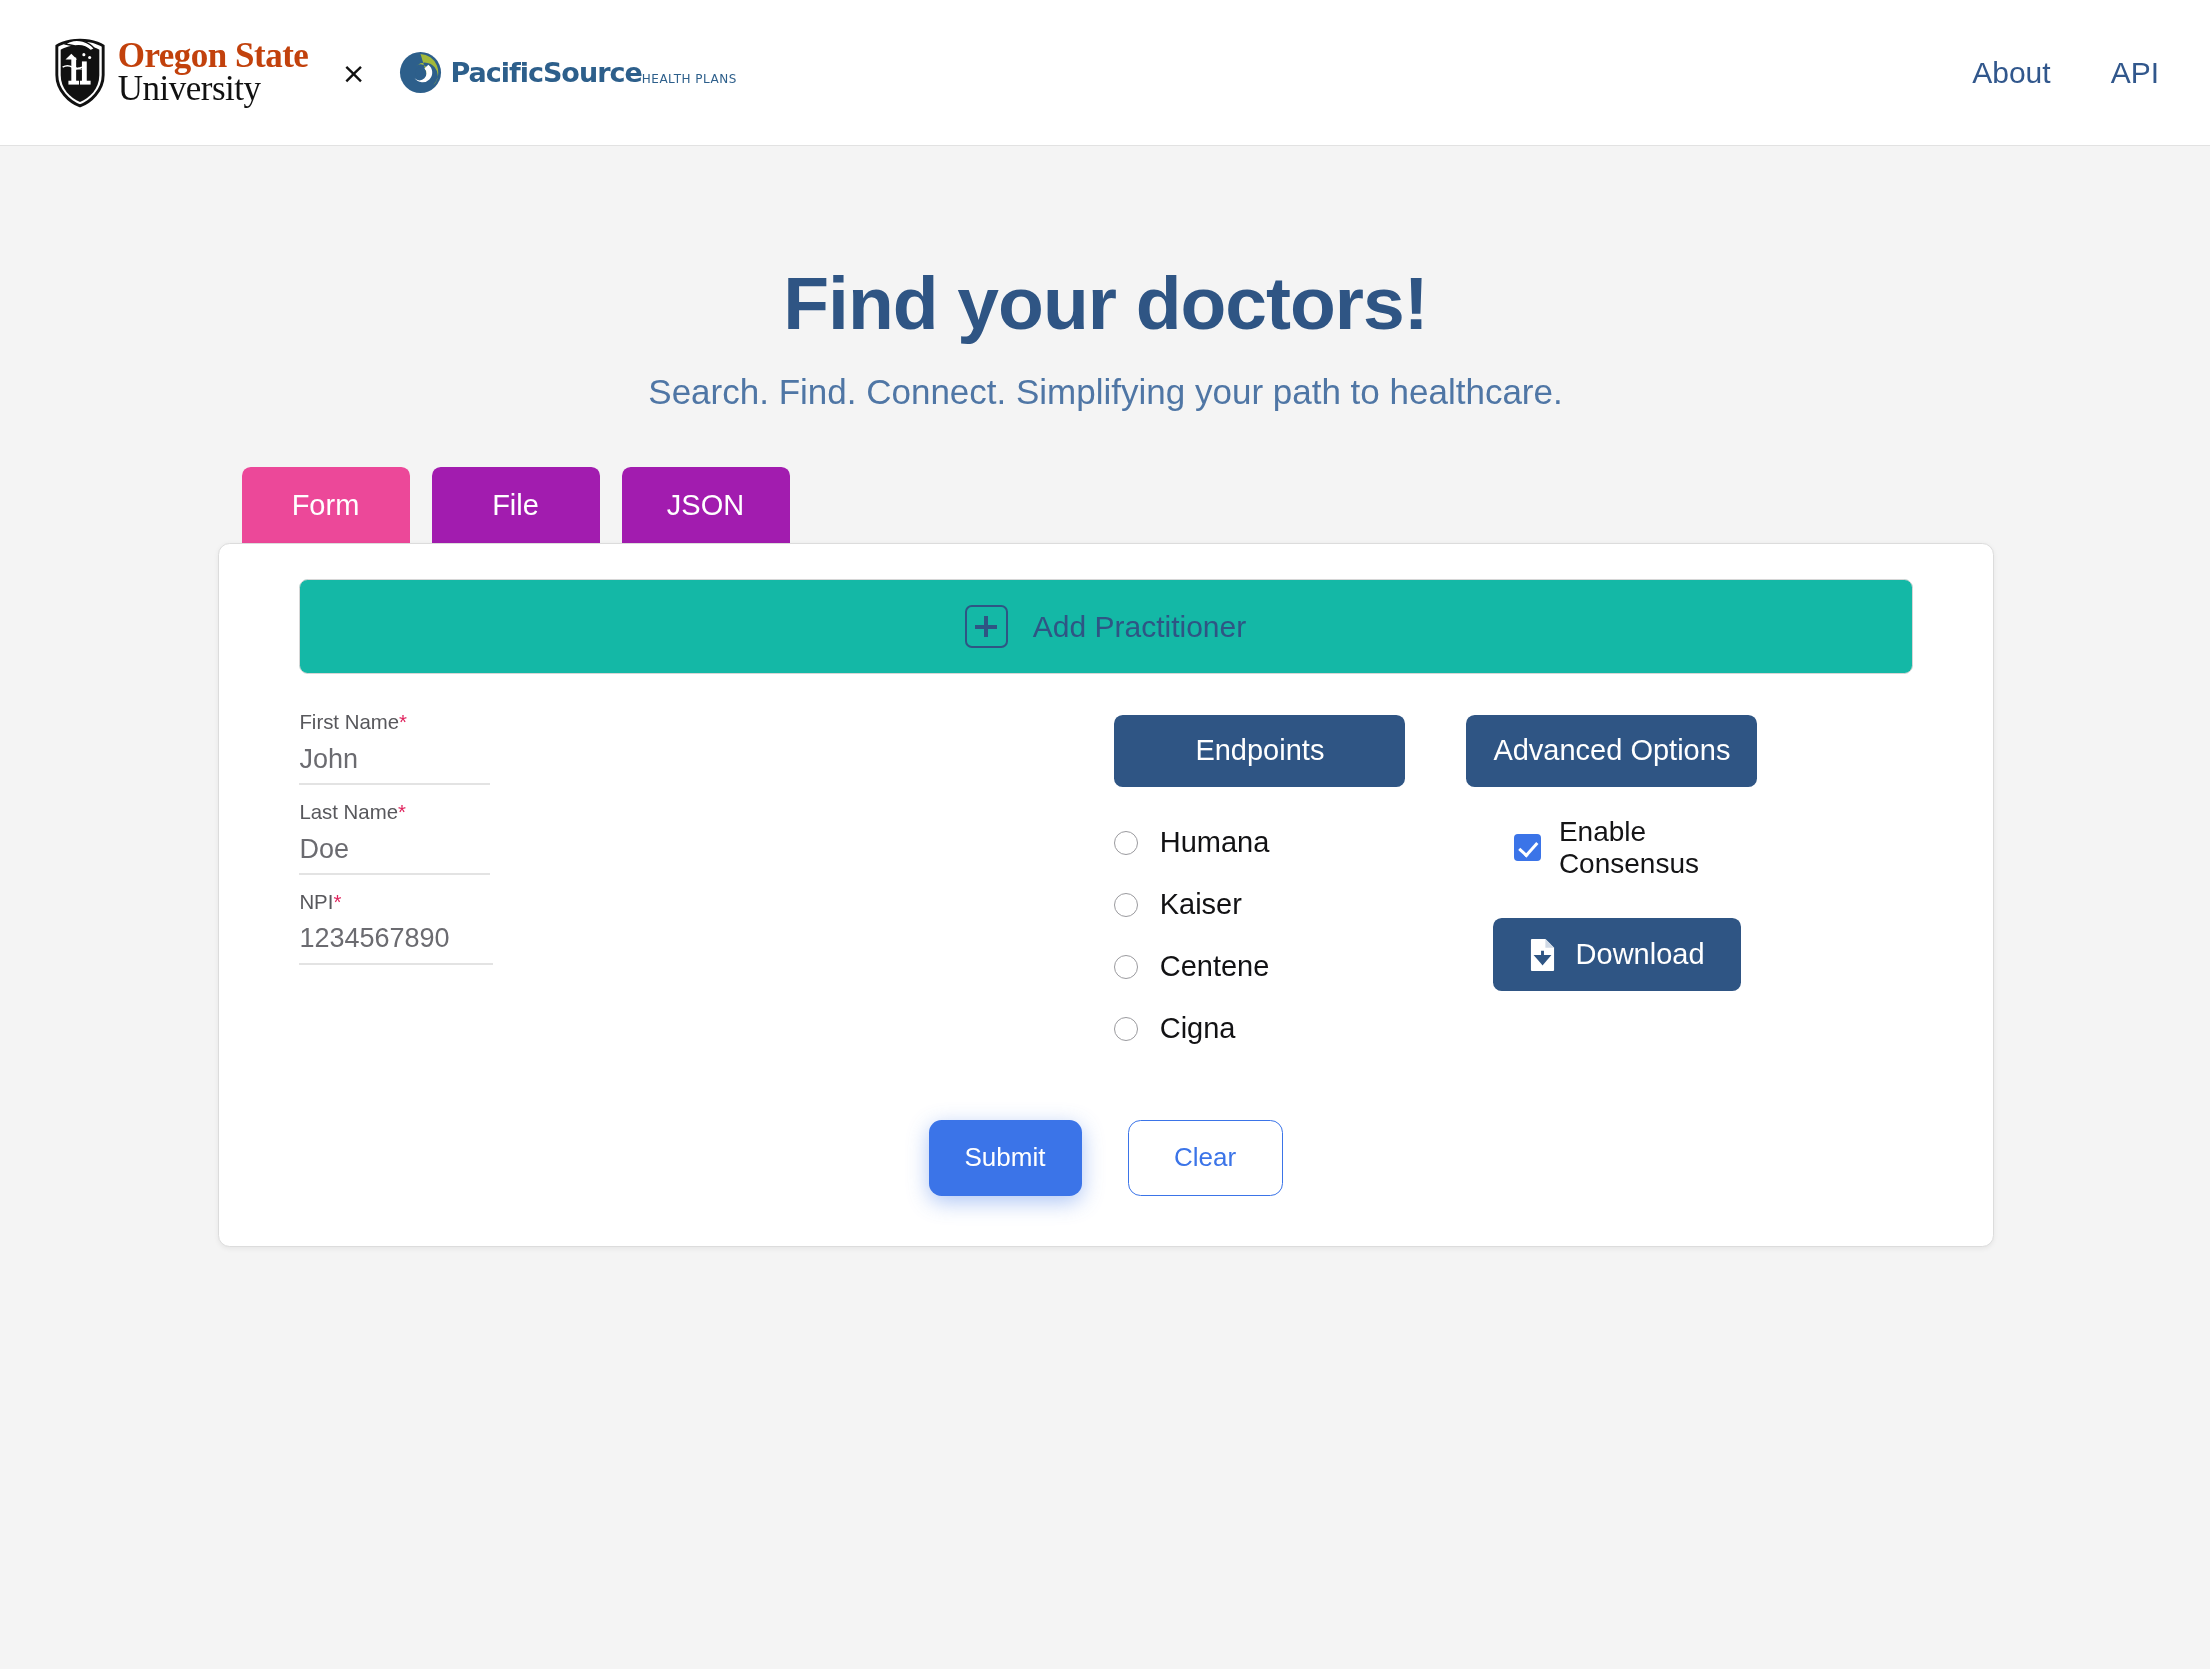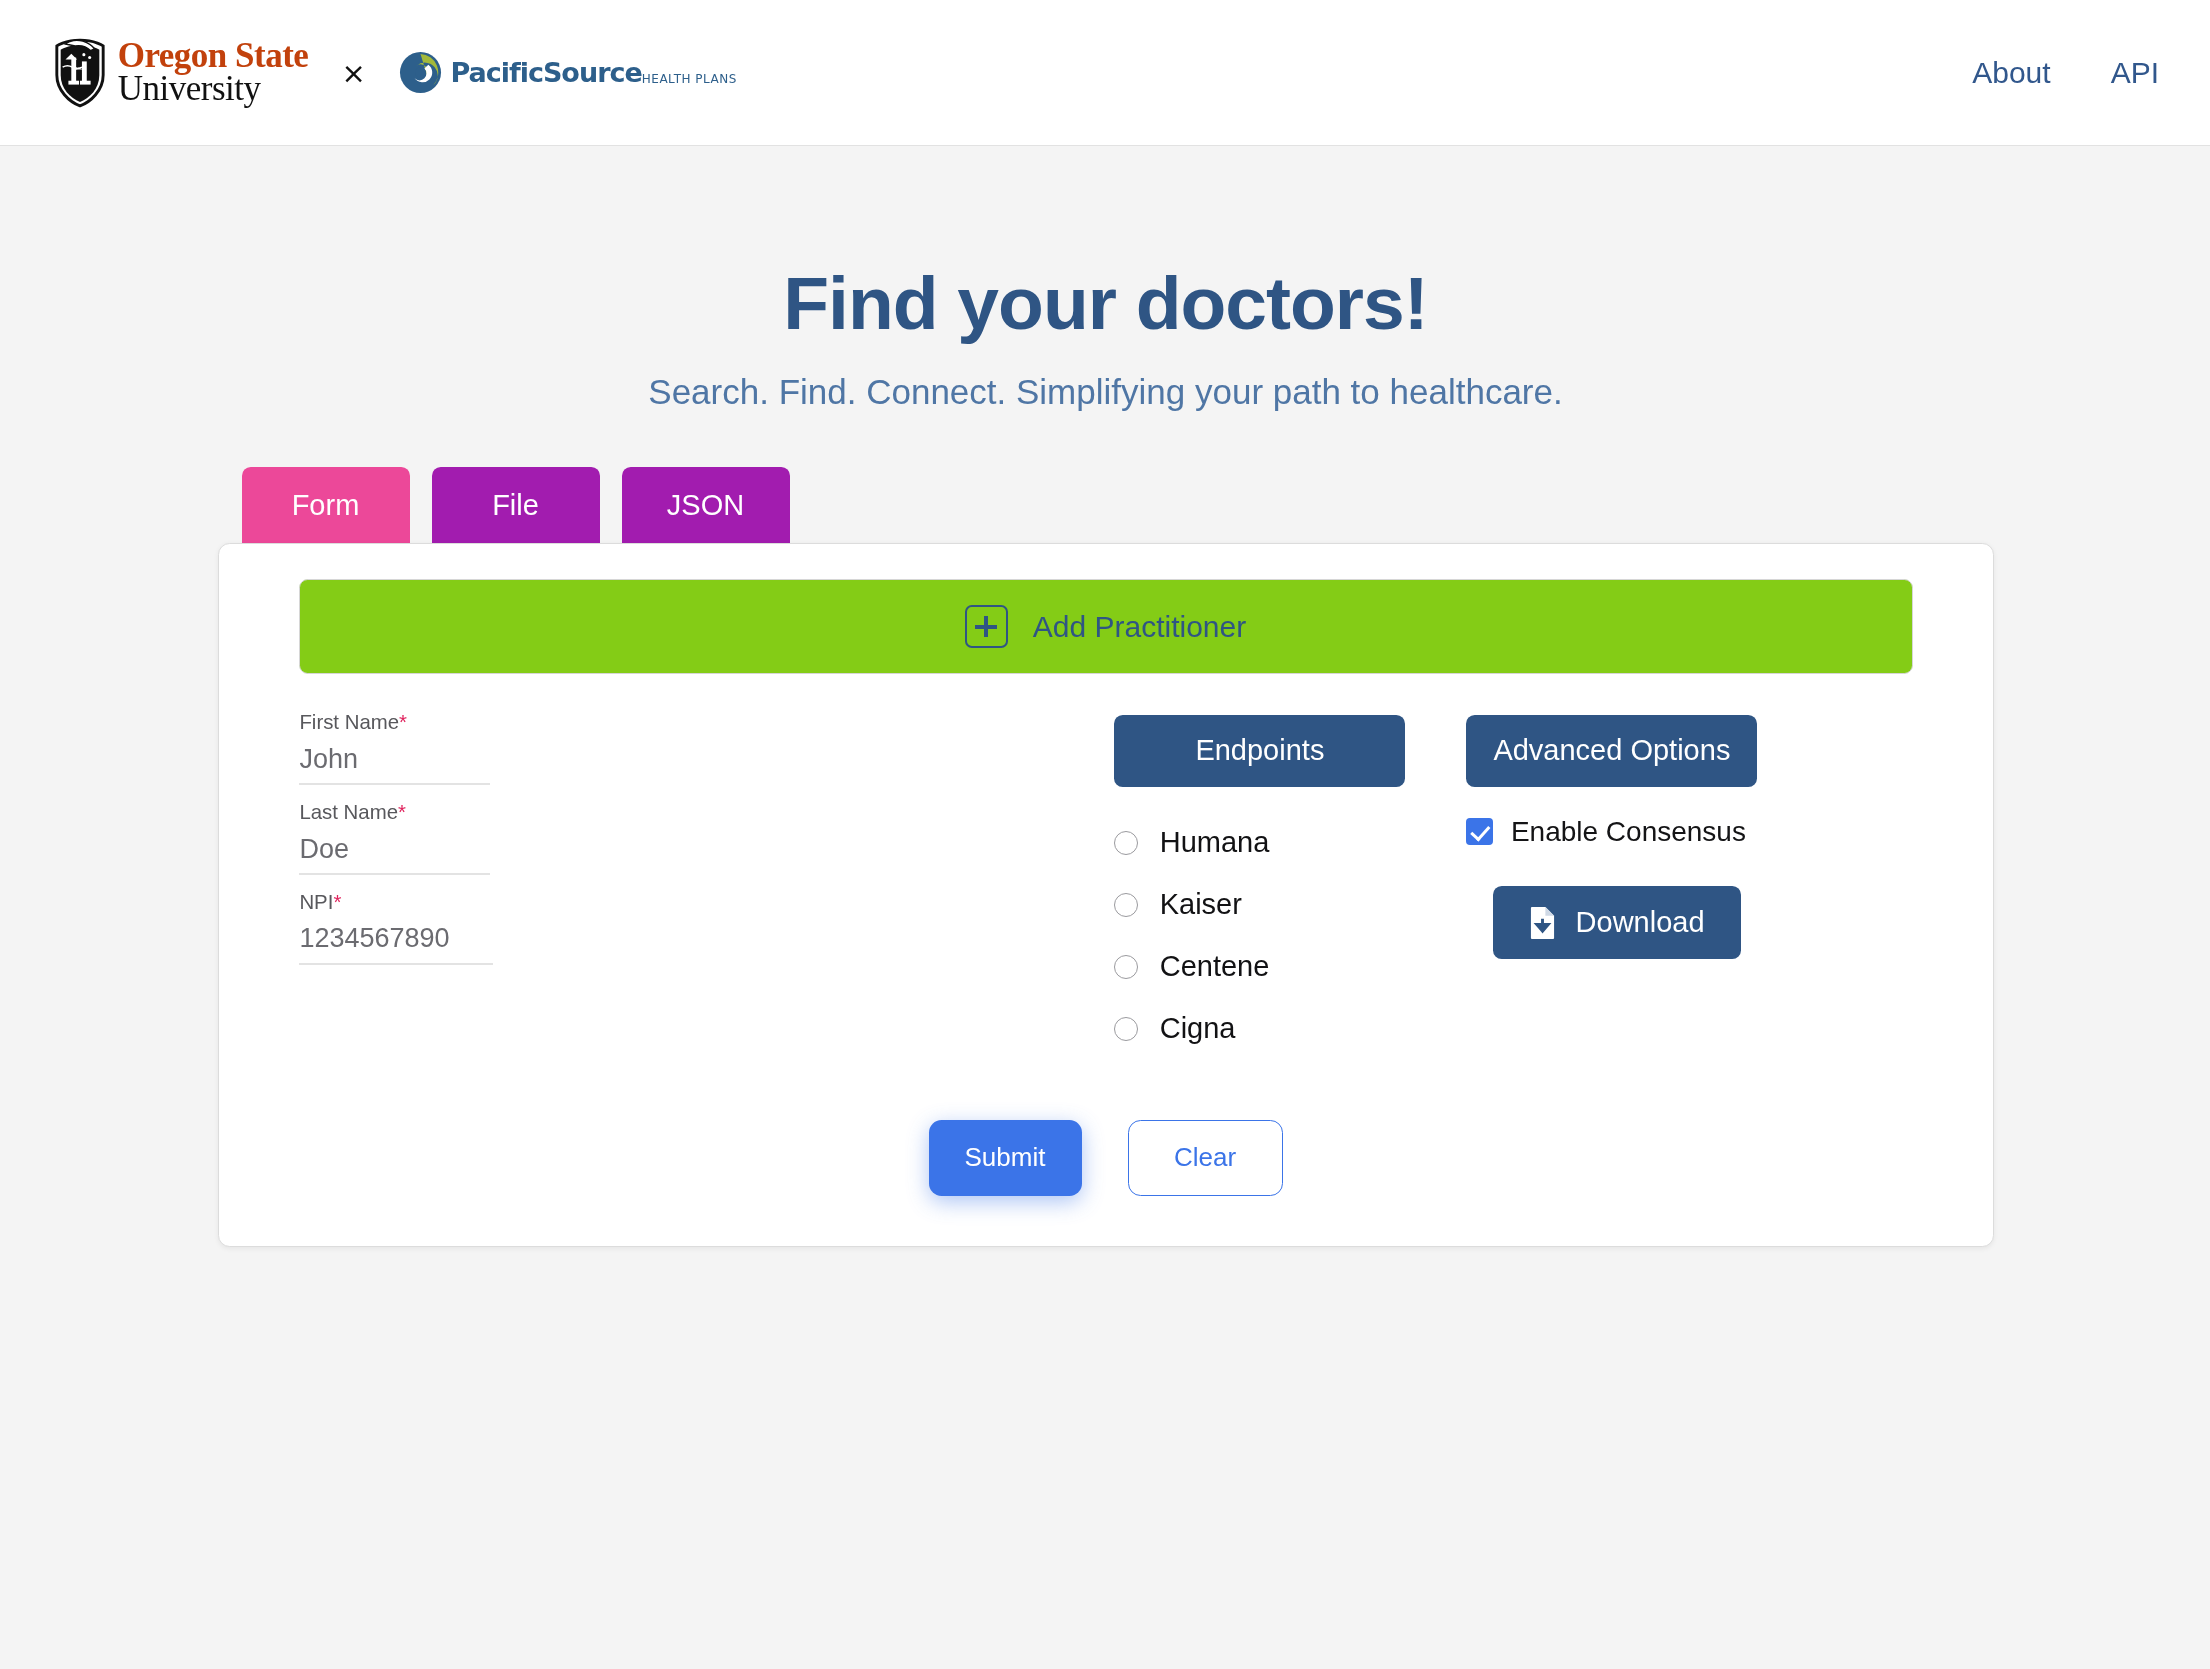--- a/index.html
+++ b/index.html
@@ -136,21 +136,21 @@
     margin: 0 auto;
     width: 1614px;
     height: 95px;
     border: 1px solid #d6d6d6;
     border-radius: 8.7px;
     display: flex;
     align-items: center;
     justify-content: center;
     gap: 25px;
     cursor: pointer;
-    background: #84cc16;
+    background: #14b8a6;
   }
   .plus-box {
     width: 43px; height: 43px;
     border: 2.9px solid #2f5584;
     border-radius: 6.8px;
     position: relative;
     flex: 0 0 auto;
   }
   .plus-box::before, .plus-box::after {
     content: "";
@@ -235,20 +235,21 @@
     background: #3b74e8;
   }
   .radio-label { font-size: 29px; color: #121214; }
 
   .checkbox-row {
     display: flex;
     align-items: center;
     gap: 17.5px;
     margin-top: 29px;
     cursor: pointer;
+    margin-left: 48px;
   }
   .checkbox {
     width: 27px; height: 27px;
     border-radius: 3.9px;
     background: #3b74e8;
     flex: 0 0 auto;
     position: relative;
   }
   .checkbox::after {
     content: "";

